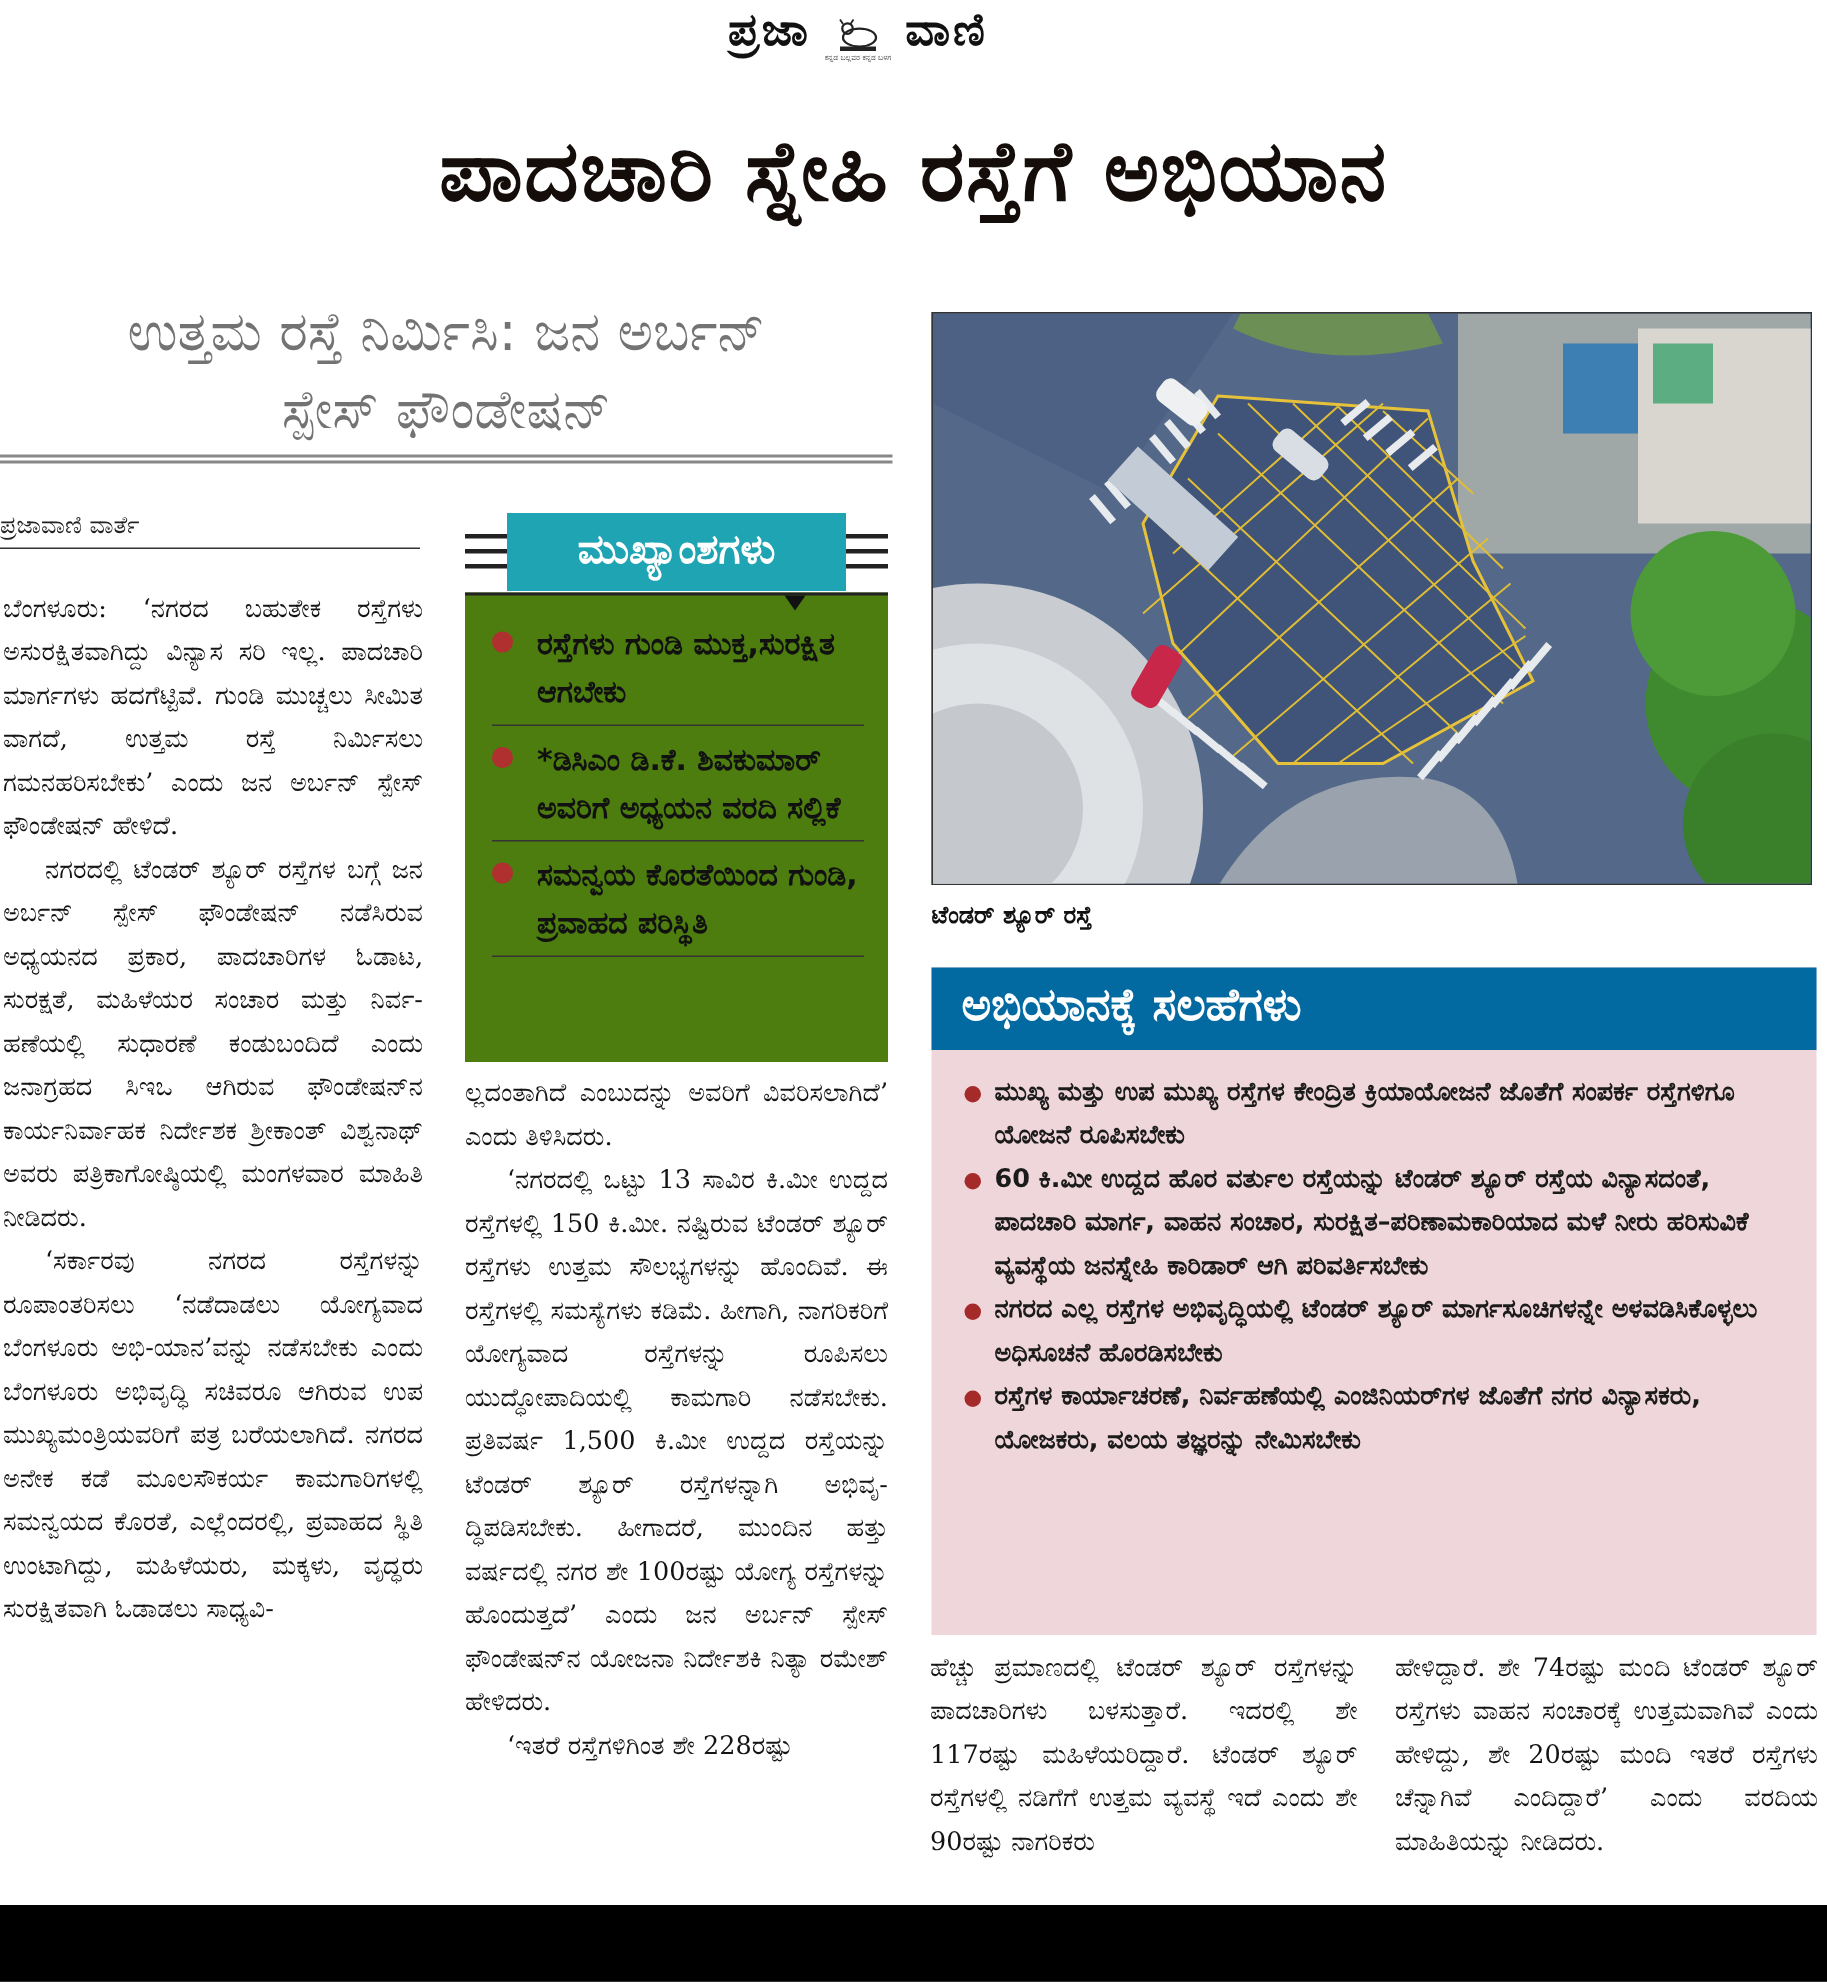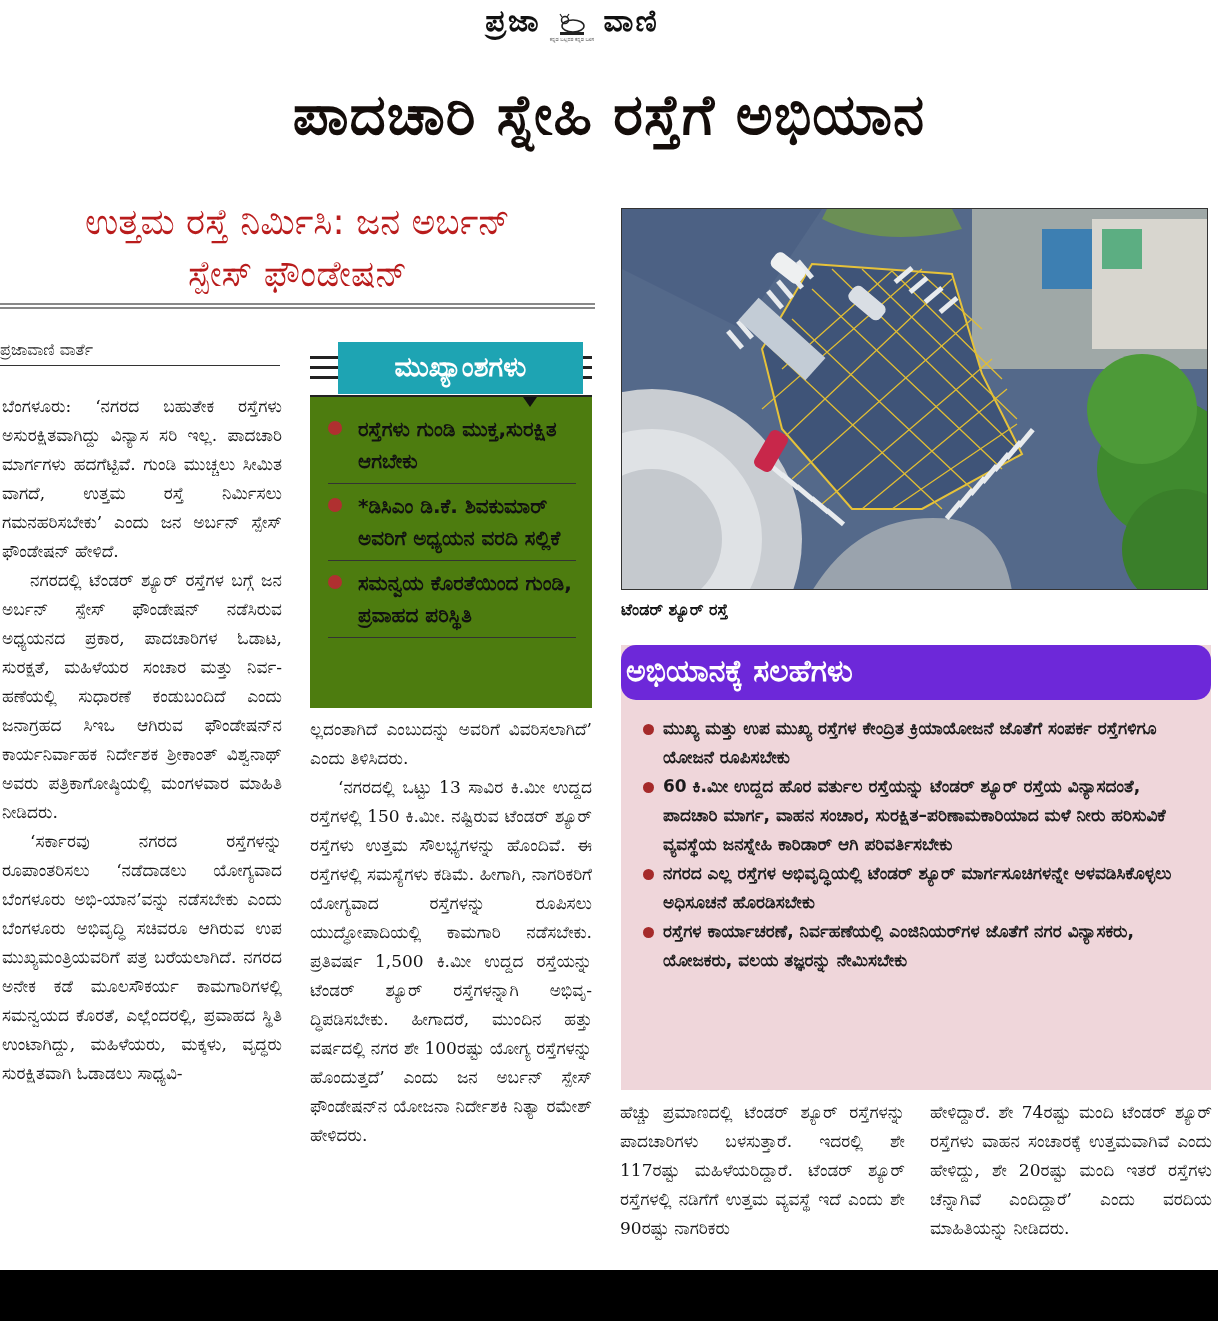--- a/index.html
+++ b/index.html
@@ -8,48 +8,48 @@
   .page { position: absolute; left: 0; top: 0; width: 1218px; height: 1270px; background: #fff; overflow: hidden; }
   .bottom-bar { position: absolute; left: 0; top: 1270px; width: 1218px; height: 51px; background: #000; }
 
   .masthead { position: absolute; top: 2px; left: 0; width: 1144px; text-align: center; }
   .masthead-title { font-family: "DejaVu Serif", serif; font-weight: bold; font-size: 30px; color: #111; letter-spacing: 2px; line-height: 38px; }
   .masthead-emblem { display: inline-block; width: 30px; height: 26px; margin: 0 4px; vertical-align: middle; }
   .masthead-tagline { font-size: 5px; color: #333; margin-top: -4px; }
 
   .headline { position: absolute; top: 50px; left: 0; width: 1218px; text-align: center; font-family: "DejaVu Sans", sans-serif; font-weight: bold; font-size: 56px; line-height: 130px; color: #140d0a; letter-spacing: 1px; }
 
-  .subhead { position: absolute; top: 196px; left: 0; width: 595px; text-align: center; font-size: 36px; line-height: 52px; color: #b91c1c; }
+  .subhead { position: absolute; top: 196px; left: 0; width: 595px; text-align: center; font-size: 36px; line-height: 52px; color: #737373; }
   .double-rule { position: absolute; top: 303px; left: 0; width: 595px; height: 6px; border-top: 2px solid #888; border-bottom: 2px solid #888; }
 
   .byline { position: absolute; top: 340px; left: 0; width: 280px; font-size: 16px; color: #222; padding-bottom: 6px; border-bottom: 1.5px solid #333; }
 
   .col { position: absolute; font-family: "DejaVu Serif", serif; font-size: 17px; line-height: 29px; color: #141414; text-align: justify; }
   .col p { text-indent: 0; }
   .col p.indent { text-indent: 28px; }
   .col-1 { left: 2px; top: 392px; width: 280px; }
   .col-2 { left: 310px; top: 715px; width: 282px; }
   .col-3 { left: 620px; top: 1098px; width: 285px; }
   .col-4 { left: 930px; top: 1098px; width: 282px; }
 
   .highlights { position: absolute; left: 310px; top: 340px; width: 282px; height: 368px; }
   .highlights-lines { position: absolute; top: 16px; left: 0; width: 282px; }
   .highlights-lines div { height: 3px; background: #222; margin-bottom: 7px; }
-  .highlights-tab { position: absolute; left: 28px; top: 2px; width: 245px; height: 52px; background: #1ea4b3; color: #fff; font-size: 27px; font-weight: bold; text-align: center; line-height: 50px; }
+  .highlights-tab { position: absolute; left: 28px; top: 2px; width: 226px; height: 52px; background: #1ea4b3; color: #fff; font-size: 27px; font-weight: bold; text-align: center; line-height: 50px; }
   .highlights-body { position: absolute; left: 0; top: 55px; width: 282px; height: 313px; background: #4d7c0f; border-top: 2px solid #222; padding: 10px 16px 0 18px; }
   .highlights-pointer { position: absolute; right: 55px; top: 0; width: 0; height: 0; border-left: 7px solid transparent; border-right: 7px solid transparent; border-top: 10px solid #111; }
   .hl-item { display: flex; align-items: flex-start; padding: 6px 0 6px 0; border-bottom: 1.5px solid #333; }
   .hl-bullet { width: 14px; height: 14px; border-radius: 50%; background: #b03030; margin-top: 8px; margin-right: 16px; flex-shrink: 0; }
   .hl-text { font-size: 20px; line-height: 32px; font-weight: bold; color: #111; }
 
   .photo { position: absolute; left: 621px; top: 208px; width: 587px; height: 382px; border: 1px solid #333; overflow: hidden; background: #5b6f8c; }
   .photo-caption { position: absolute; left: 621px; top: 600px; font-size: 16px; font-weight: bold; color: #111; }
 
   .suggest { position: absolute; left: 621px; top: 645px; width: 590px; height: 445px; background: #efd6da; }
-  .suggest-title { height: 55px; background: #6d28d9; color: #fff; font-size: 30px; font-weight: bold; line-height: 52px; padding-left: 5px; border-radius: 15px; }
+  .suggest-title { height: 55px; background: #0369a1; color: #fff; font-size: 30px; font-weight: bold; line-height: 52px; padding-left: 20px; }
   .suggest-list { padding: 14px 18px 0 22px; }
   .sg-item { display: flex; align-items: flex-start; margin-bottom: 0; }
   .sg-bullet { width: 11px; height: 11px; border-radius: 50%; background: #a52a2a; margin-top: 10px; margin-right: 9px; flex-shrink: 0; }
   .sg-text { font-size: 17px; line-height: 29px; color: #1b1b1b; font-weight: bold; }
 </style>
 </head>
 <body>
 
 <div class="page">
 
@@ -103,20 +103,21 @@
       <div class="hl-item">
         <span class="hl-bullet"></span>
         <span class="hl-text">ಸಮನ್ವಯ ಕೊರತೆಯಿಂದ ಗುಂಡಿ, ಪ್ರವಾಹದ ಪರಿಸ್ಥಿತಿ</span>
       </div>
     </div>
   </div>
 
   <div class="col col-2">
     <p>ಲ್ಲದಂತಾಗಿದೆ ಎಂಬುದನ್ನು ಅವರಿಗೆ ವಿವರಿಸಲಾಗಿದೆ’ ಎಂದು ತಿಳಿಸಿದರು.</p>
     <p class="indent">‘ನಗರದಲ್ಲಿ ಒಟ್ಟು 13 ಸಾವಿರ ಕಿ.ಮೀ ಉದ್ದದ ರಸ್ತೆಗಳಲ್ಲಿ 150 ಕಿ.ಮೀ. ನಷ್ಟಿರುವ ಟೆಂಡರ್ ಶ್ಯೂರ್ ರಸ್ತೆಗಳು ಉತ್ತಮ ಸೌಲಭ್ಯಗಳನ್ನು ಹೊಂದಿವೆ. ಈ ರಸ್ತೆಗಳಲ್ಲಿ ಸಮಸ್ಯೆಗಳು ಕಡಿಮೆ. ಹೀಗಾಗಿ, ನಾಗರಿಕರಿಗೆ ಯೋಗ್ಯವಾದ ರಸ್ತೆಗಳನ್ನು ರೂಪಿಸಲು ಯುದ್ಧೋಪಾದಿಯಲ್ಲಿ ಕಾಮಗಾರಿ ನಡೆಸಬೇಕು. ಪ್ರತಿವರ್ಷ 1,500 ಕಿ.ಮೀ ಉದ್ದದ ರಸ್ತೆಯನ್ನು ಟೆಂಡರ್ ಶ್ಯೂರ್ ರಸ್ತೆಗಳನ್ನಾಗಿ ಅಭಿವೃ-ದ್ಧಿಪಡಿಸಬೇಕು. ಹೀಗಾದರೆ, ಮುಂದಿನ ಹತ್ತು ವರ್ಷದಲ್ಲಿ ನಗರ ಶೇ 100ರಷ್ಟು ಯೋಗ್ಯ ರಸ್ತೆಗಳನ್ನು ಹೊಂದುತ್ತದೆ’ ಎಂದು ಜನ ಅರ್ಬನ್ ಸ್ಪೇಸ್ ಫೌಂಡೇಷನ್‌ನ ಯೋಜನಾ ನಿರ್ದೇಶಕಿ ನಿತ್ಯಾ ರಮೇಶ್ ಹೇಳಿದರು.</p>
+    <p class="indent">‘ಇತರೆ ರಸ್ತೆಗಳಿಗಿಂತ ಶೇ 228ರಷ್ಟು</p>
   </div>
 
   <div class="photo">
     <svg width="587" height="382" viewBox="0 0 587 382">
       <rect width="587" height="382" fill="#54698a"></rect>
       <path d="M0 0 L200 0 L120 120 L0 60 Z" fill="#4c6184"></path>
       <circle cx="30" cy="330" r="150" fill="#c9cdd2"></circle>
       <circle cx="30" cy="330" r="110" fill="#dfe2e5"></circle>
       <circle cx="30" cy="330" r="70" fill="#c5c9ce"></circle>
       <path d="M190 382 Q240 300 330 310 Q380 320 390 382 Z" fill="#9aa3ad"></path>

